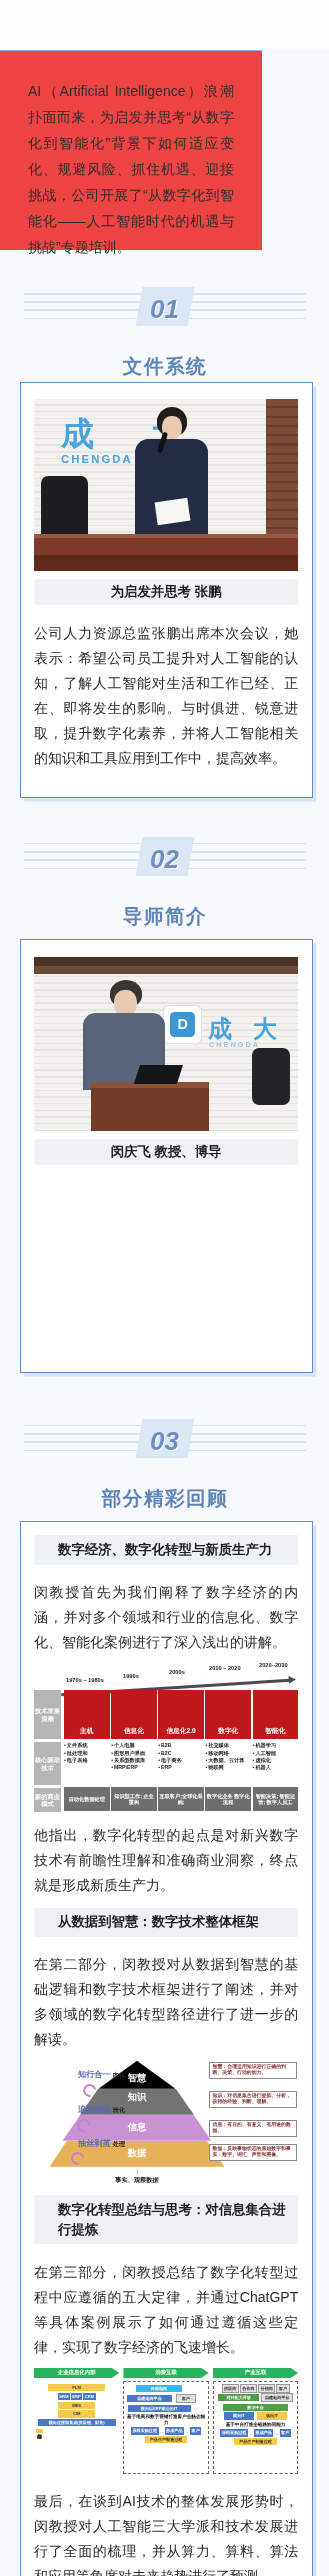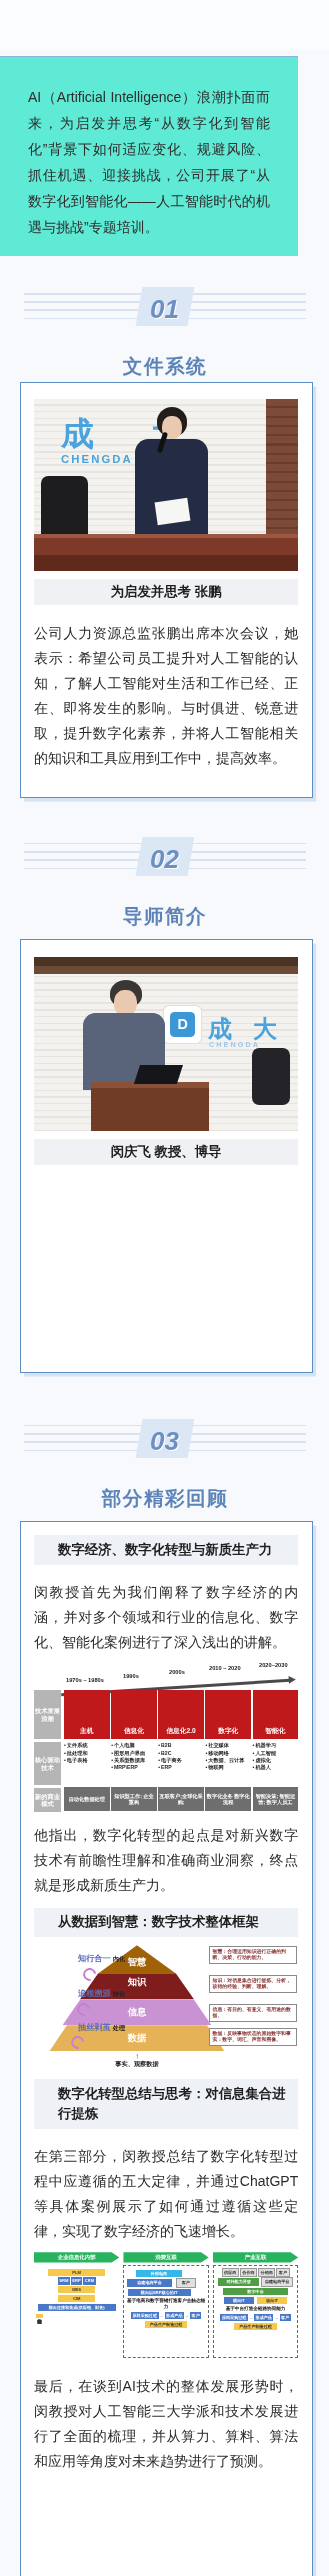--- a/index.html
+++ b/index.html
@@ -2,21 +2,21 @@
 <html style="font-size:8.2px"><head>
 <meta charset="utf-8">
 <style>
   html,body{margin:0;padding:0;background:#eceff3;}
   *{box-sizing:border-box;}
   #page{position:relative;width:330px;height:3418px;margin:0 auto;background:#f7f9fc;
         font-family:"Liberation Sans","DejaVu Sans",sans-serif;color:#2b2b2b;overflow:hidden;}
   .abs{position:absolute;}
   
   #top-strip{top:0;left:0;width:330px;height:50px;background:#fcfdfe;}
-  #intro-box{top:56px;left:0;width:298px;height:200px;background:#5eead4;border-top:1px solid #8ab5de;}
+  #intro-box{top:50px;left:0;width:262px;height:200px;background:#ef4444;border-top:1px solid #8ab5de;}
   #intro-box .txt{padding:27px 28px 0 28px;font-size:14px;line-height:26px;text-align:justify;color:#2e2e2e;}
   
   .sec{left:0;width:330px;height:108px;}
   .sec .lines{position:absolute;left:24px;right:24px;top:12px;height:27px;
     background:repeating-linear-gradient(180deg,#d8e2f0 0 1.5px,transparent 1.5px 8.2px);}
   .sec .badge{position:absolute;left:50%;top:6.2px;width:52px;height:39px;margin-left:-26px;
     background:#dce7f5;transform:skewX(-10deg);}
   .sec .num{position:absolute;left:0;right:0;top:7.2px;text-align:center;font-size:26px;font-weight:800;
     font-style:italic;color:#6d8fc2;text-shadow:1px 1px 0 #ffffff;transform:skewX(10deg);}
   .sec .ttl{position:absolute;left:0;right:0;top:72px;text-align:center;font-size:19.6px;font-weight:800;
@@ -72,22 +72,22 @@
   .tl-red .nm{position:absolute;left:0;right:0;bottom:3.1px;text-align:center;color:#fff;font-size:6.7px;}
   .tl-tech{margin:3.1px 0 0 0;padding:0;list-style:none;height:43px;}
   .tl-tech li{font-size:5.2px;line-height:7.2px;color:#1d1d1d;font-weight:bold;white-space:nowrap;}
   .tl-tech li::before{content:"•";margin-right:1px;}
   .tl-biz{margin-top:2.1px;height:24px;background:#6e6e6e;color:#fff;font-size:5.2px;line-height:6.2px;
     display:flex;align-items:center;justify-content:center;text-align:center;padding:1px;}
   
   .pyr{position:relative;height:125px;margin:8.2px 0;}
   .pyr-stack{position:absolute;left:15.5px;top:0;width:175px;}
   .pyr-l{margin:0 auto;color:#fff;font-weight:800;font-size:9.3px;display:flex;align-items:flex-end;justify-content:center;padding-bottom:4.1px;}
-  .pyr-0{width:77px;height:28px;background:#a16207;clip-path:polygon(50% 0,100% 100%,0 100%);}
-  .pyr-1{width:114px;height:26px;background:#7f1d1d;clip-path:polygon(16% 0,84% 0,100% 100%,0 100%);align-items:center;padding-bottom:8px;}
+  .pyr-0{width:77px;height:28px;background:#000000;clip-path:polygon(50% 0,100% 100%,0 100%);}
+  .pyr-1{width:114px;height:26px;background:#737373;clip-path:polygon(16% 0,84% 0,100% 100%,0 100%);align-items:center;padding-bottom:8px;}
   .pyr-2{width:149px;height:26px;background:#c993d3;clip-path:polygon(12% 0,88% 0,100% 100%,0 100%);align-items:center;padding-bottom:0;}
   .pyr-3{width:175px;height:26px;background:#e6b257;clip-path:polygon(10% 0,90% 0,100% 100%,0 100%);align-items:center;padding-bottom:0;}
   .pyr-left{position:absolute;white-space:nowrap;}
   .pyr-left .big{font-size:8.2px;font-weight:800;color:#5a6bb5;margin-left:44px;}
   .pyr-left .small{font-size:6.2px;font-weight:800;color:#222;margin-left:2.1px;}
   .pyr-arr{position:absolute;width:13.4px;height:13.4px;border:2.6px solid #c77fd4;border-radius:50%;
     border-right-color:transparent;transform:rotate(35deg);}
   .pyr-note{position:absolute;left:175px;width:88px;border:0.5px solid #8a8a8a;background:#fff;
     padding:1.5px 2.6px;font-size:4.9px;line-height:6.2px;color:#833;font-weight:bold;}
   .pyr-bot{position:absolute;left:15.5px;width:175px;top:108px;text-align:center;font-size:6.2px;font-weight:800;color:#222;}
@@ -271,20 +271,21 @@
                 <li>机器人</li>
               </ul>
             <div class="tl-biz">智能决策; 智能运营; 数字人员工</div>
           </div>
         </div>
       </div>
 
       <div class="p">他指出，数字化转型的起点是对新兴数字技术有前瞻性理解和准确商业洞察，终点就是形成新质生产力。</div>
 
       <div class="sh" style="margin-top:9.3px">从数据到智慧：数字技术整体框架</div>
+      <div class="p" style="margin-top:15.5px">在第二部分，闵教授对从数据到智慧的基础逻辑和数字技术框架进行了阐述，并对多领域的数字化转型路径进行了进一步的解读。</div>
 
       <div class="pyr">
         <div class="pyr-stack">
           <div class="pyr-l pyr-0">智慧</div>
           <div class="pyr-l pyr-1">知识</div>
           <div class="pyr-l pyr-2">信息</div>
           <div class="pyr-l pyr-3">数据</div>
         </div>
         <div class="pyr-left" style="left:0;top:8.2px">
           <span class="big">知行合一</span><span class="small">内化</span>

